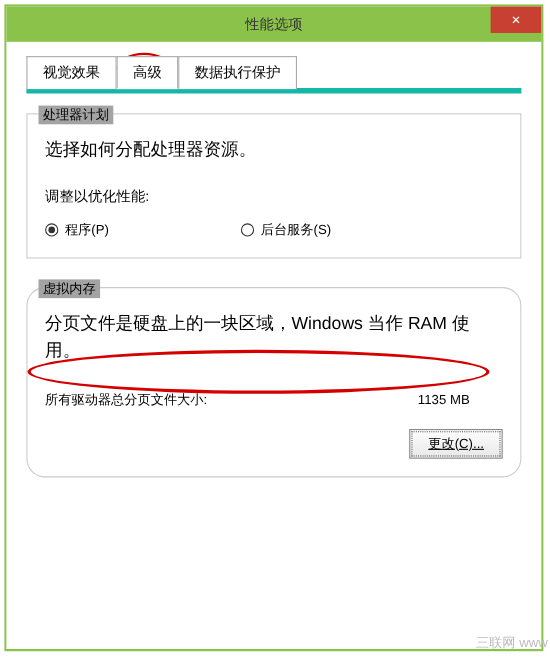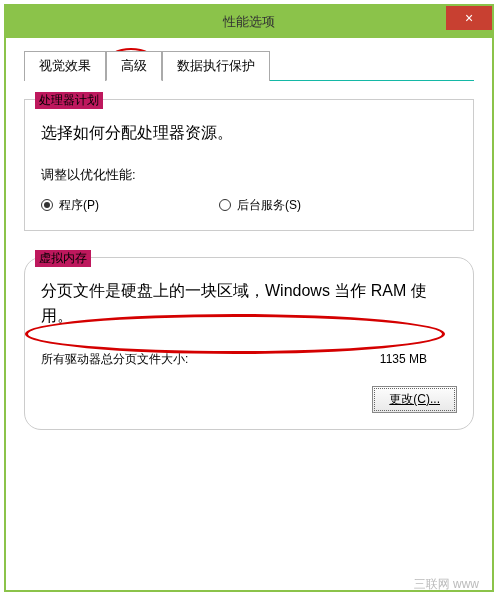--- a/index.html
+++ b/index.html
@@ -44,21 +44,21 @@
       font-size: 14px;
       cursor: pointer;
     }
     .content {
       padding: 12px 18px 18px 18px;
       background: #fff;
       height: 552px;
     }
     .tabs {
       display: flex;
-      border-bottom: 1px solid #14b8a6;
+      border-bottom: 5px solid #14b8a6;
       position: relative;
     }
     .tab {
       padding: 5px 14px;
       border: 1px solid #aaa;
       border-bottom: none;
       background: #fff;
       margin-right: 0;
       cursor: pointer;
       font-size: 13px;
@@ -83,21 +83,21 @@
     .fieldset {
       border: 1px solid #ccc;
       margin-top: 18px;
       padding: 10px 16px 16px 16px;
       position: relative;
     }
     .fieldset-legend {
       position: absolute;
       top: -8px;
       left: 10px;
-      background: #be185d;
+      background: #a3a3a3;
       padding: 0 4px;
       font-size: 12px;
     }
     .field-text {
       margin: 10px 0;
       font-size: 16px;
       line-height: 1.6;
     }
     .optimize-label {
       margin-top: 20px;
@@ -165,21 +165,21 @@
       background: linear-gradient(#fdfdfd, #e8e8e8);
       cursor: pointer;
       font-size: 12px;
       outline: 1px dotted #666;
       outline-offset: -3px;
       text-decoration: underline;
     }
     .watermark {
       position: absolute;
       bottom: 6px;
-      right: 21px;
+      right: 2px;
       color: #bbb;
       font-size: 12px;
     }
   </style>
 </head>
 <body>
 
 <div class="window">
   <div class="titlebar">
     <span class="titlebar-title">性能选项</span>

